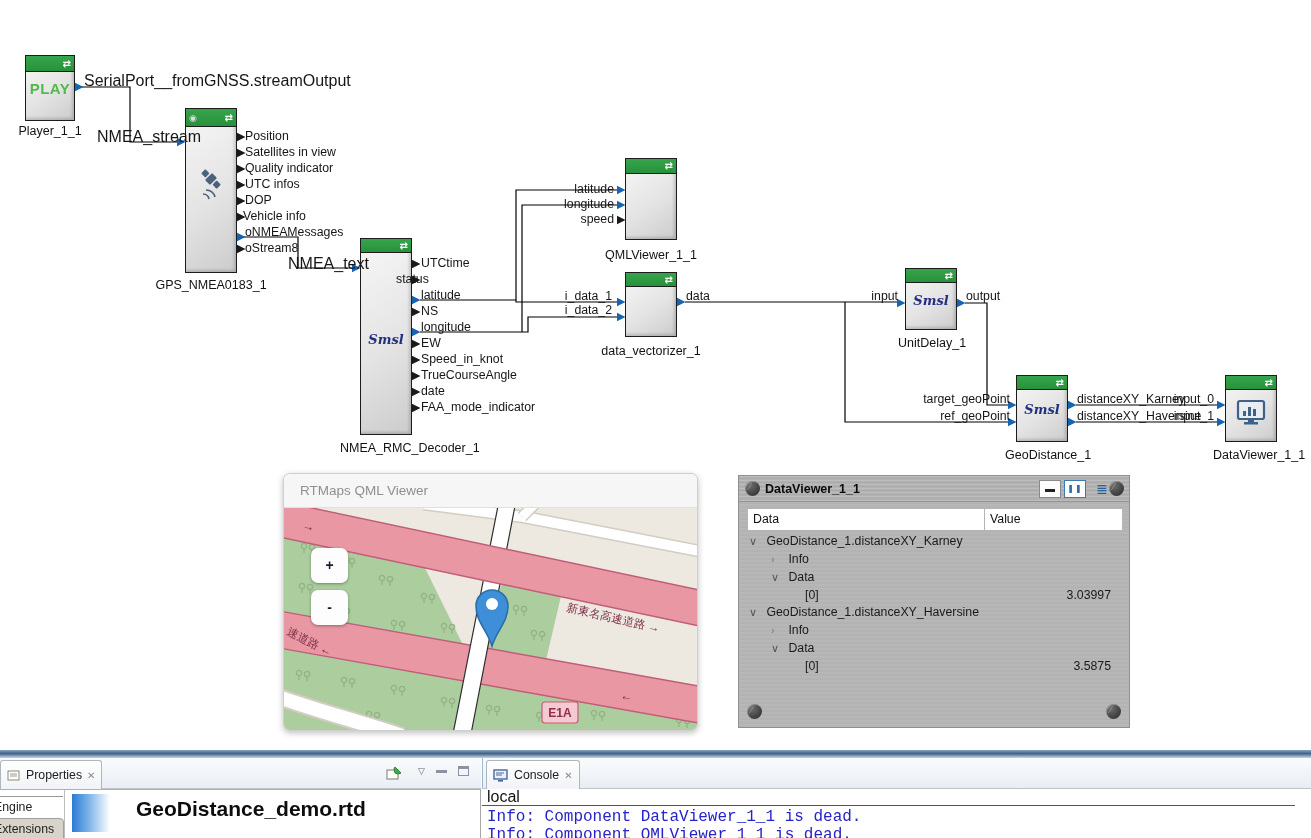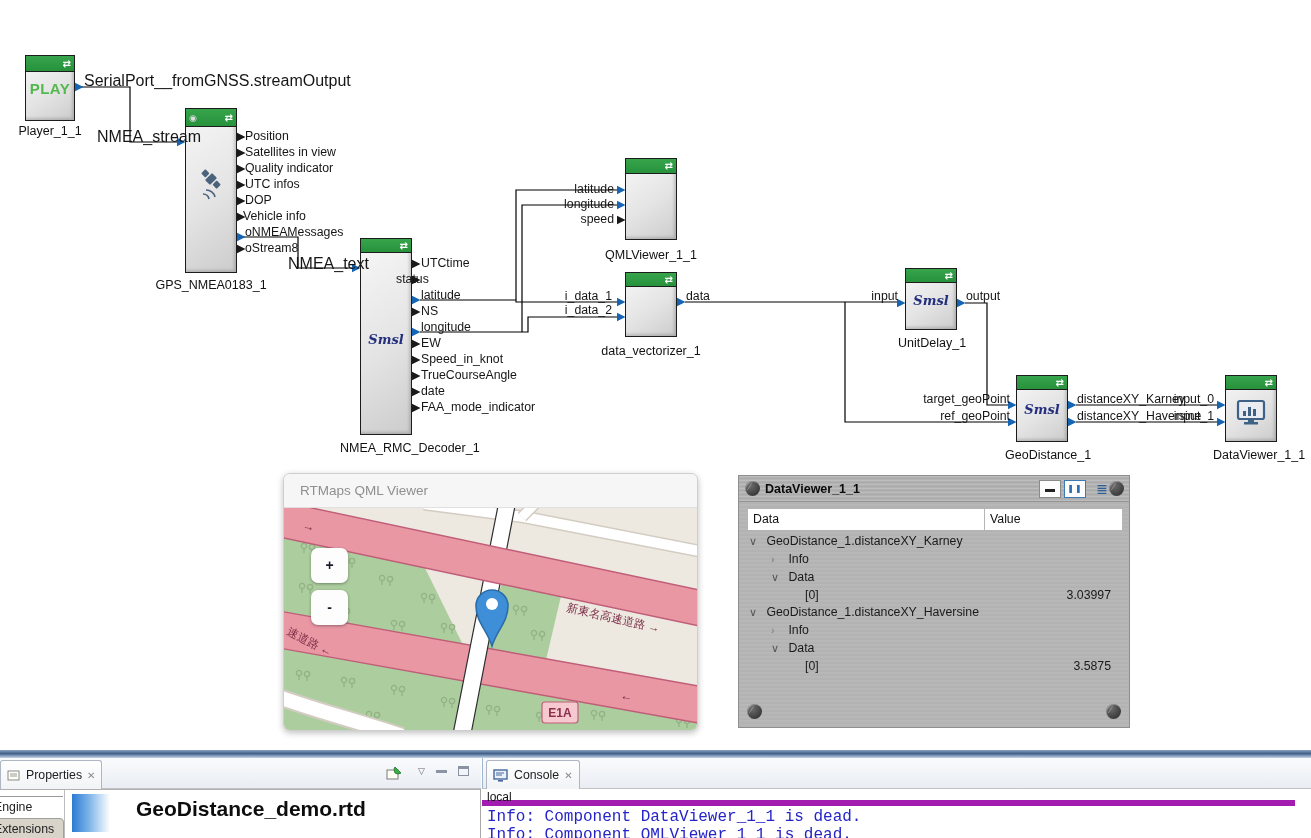--- a/index.html
+++ b/index.html
@@ -73,21 +73,21 @@
     align-items:center; padding:0 6px; gap:5px; font-size:12.3px; color:#222; }
   .tclose { color:#8a8a8a; font-size:10px; font-weight:bold; }
   #propspanel { position:absolute; left:0; top:789px; width:481px; height:49px; background:#fff;
     border-top:1px solid #b0b0b0; border-right:1px solid #a8a8a8; }
   .sidetab { position:absolute; font-size:12.3px; color:#222; }
   #bluetile { position:absolute; left:72px; top:4px; width:38px; height:38px;
     background:linear-gradient(90deg,#2b7bd4 0%,#7db4e8 45%,#ffffff 100%); }
   #doctitle { position:absolute; left:136px; top:7px; font-size:21px; font-weight:bold; color:#0d0d0d; }
   #consolepanel { position:absolute; left:482px; top:789px; width:829px; height:49px; background:#fff; }
   #localrow { position:absolute; left:0; top:0; right:16px; height:17px; background:#fff;
-    border-bottom:6px solid #a21caf; font-size:12px; color:#111; padding-left:5px; line-height:16px; }
+    border-bottom:1px solid #a21caf; font-size:16px; color:#111; padding-left:5px; line-height:16px; }
   .conline { position:absolute; left:5px; font-family:"Liberation Mono","DejaVu Sans Mono",monospace;
     font-size:16px; color:#2424c8; white-space:pre; }
   .ticon { display:inline-flex; }
 </style>
 </head>
 <body>
 
 <div id="stage">
 
   <div id="diagram">

